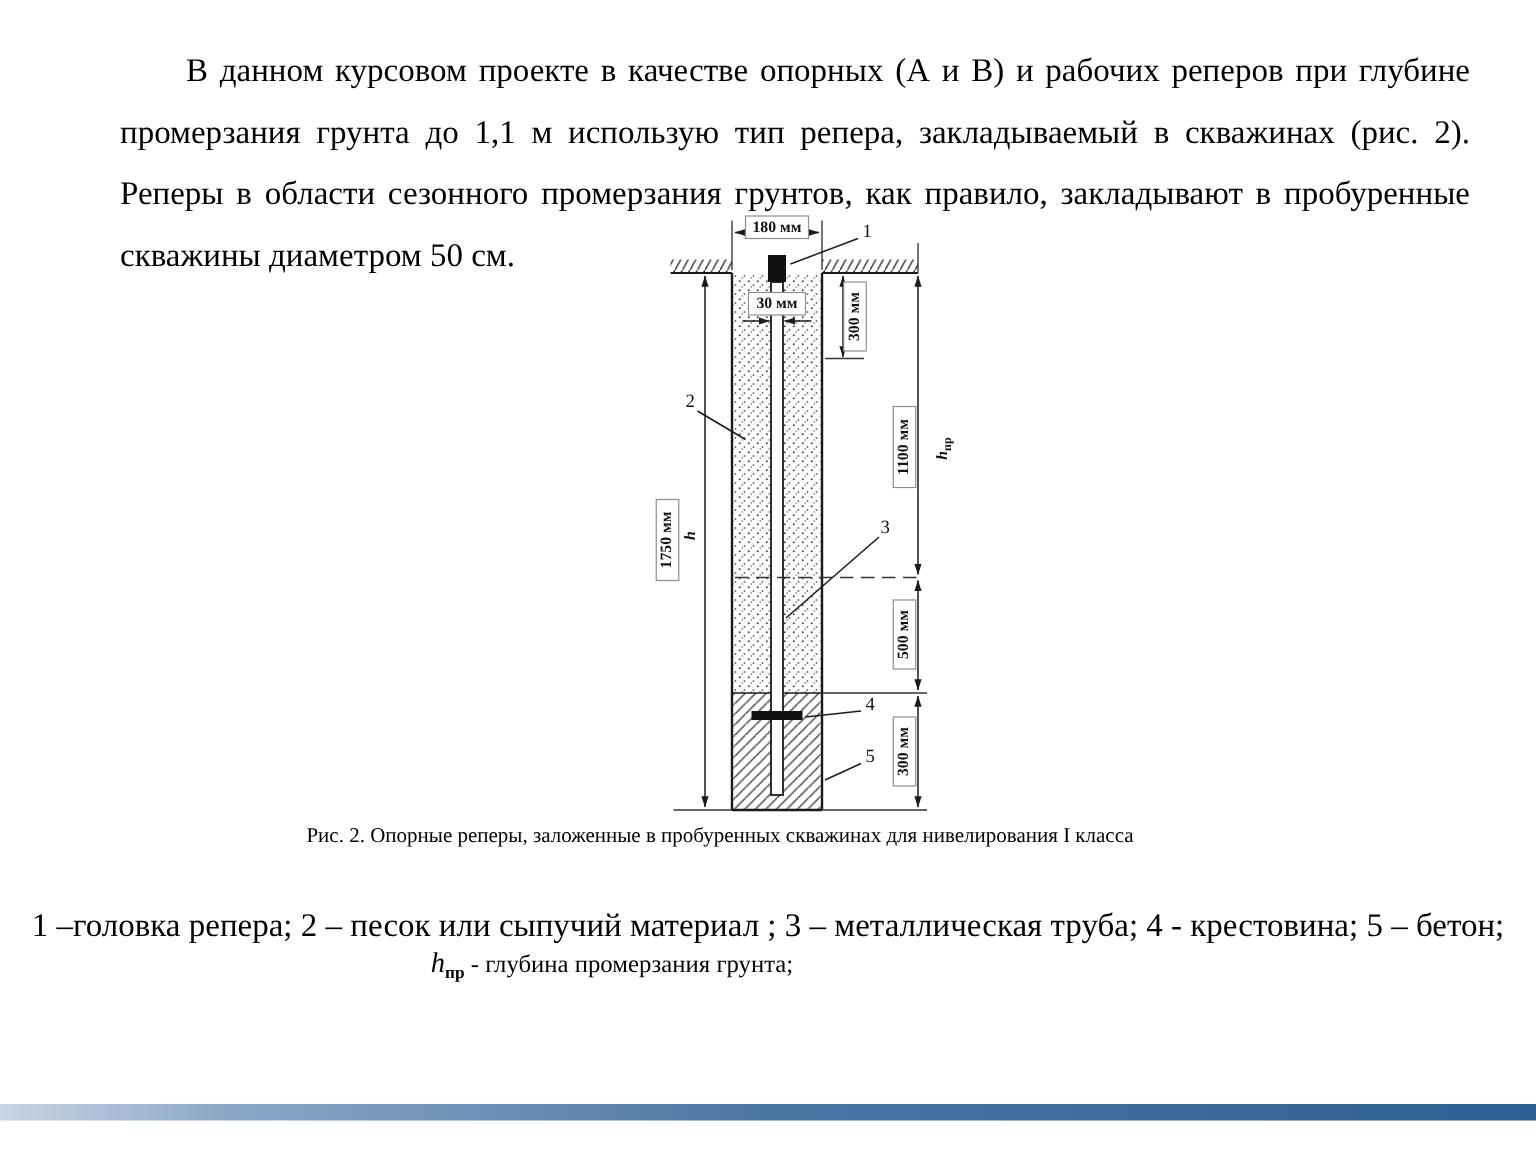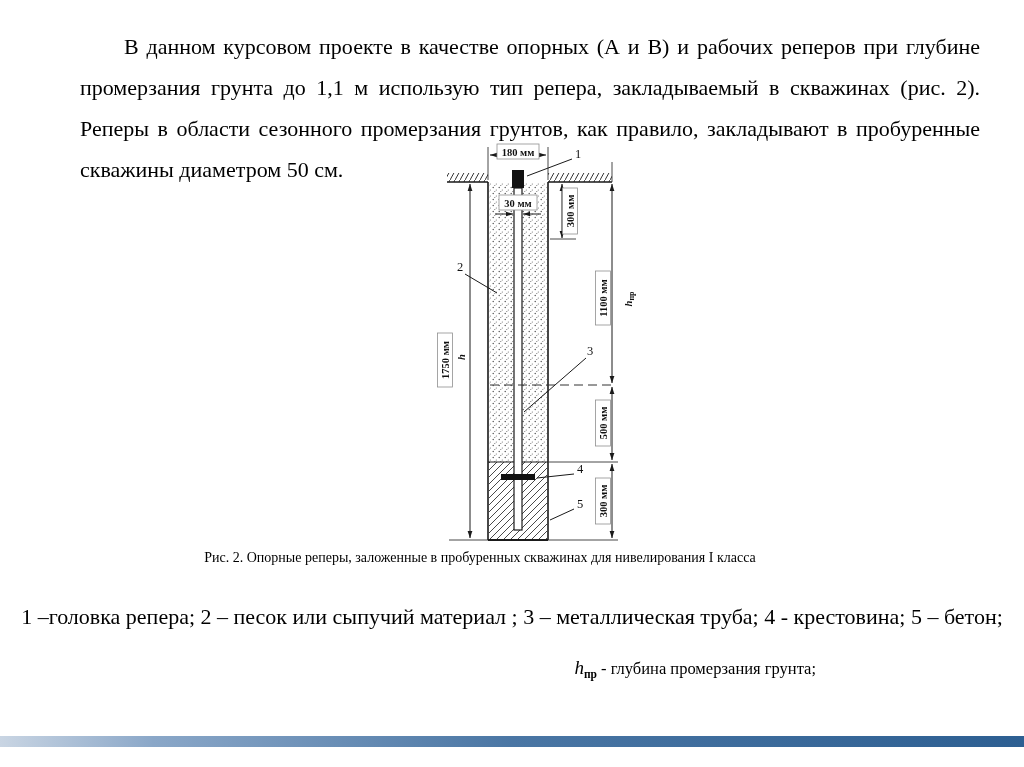--- a/index.html
+++ b/index.html
@@ -15,22 +15,22 @@
 
   .caption {
     position:absolute; left:0; top:550px; width:880px;
     text-align:center; font-size:14px;margin-left:40px;
   }
   .legend {
     position:absolute; left:0; top:582px; width:1024px;
     text-align:center; font-size:22px; line-height:21px;margin-top:24px;
   }
   .frost {
-    position:absolute; left:0; top:657px; width:816px;
-    text-align:right; font-size:16.5px;
+    position:absolute; left:0; top:632px; width:816px;
+    text-align:center; font-size:16.5px;
   }
   .frost i { font-size:19px; font-family:"Liberation Serif", serif; }
   .frost sub { font-weight:bold; font-size:11.5px; }
 
   .footer-bar {
     position:absolute; left:0; top:736px; width:1024px; height:11px;
     background:linear-gradient(90deg,#c9d5e3 0%,#8aa7c8 15%,#4a76a4 50%,#2d5f92 100%);
   }
 
   svg text.dim { font-family:"Liberation Serif", serif; font-size:10.5px; font-weight:bold; fill:#111; }

